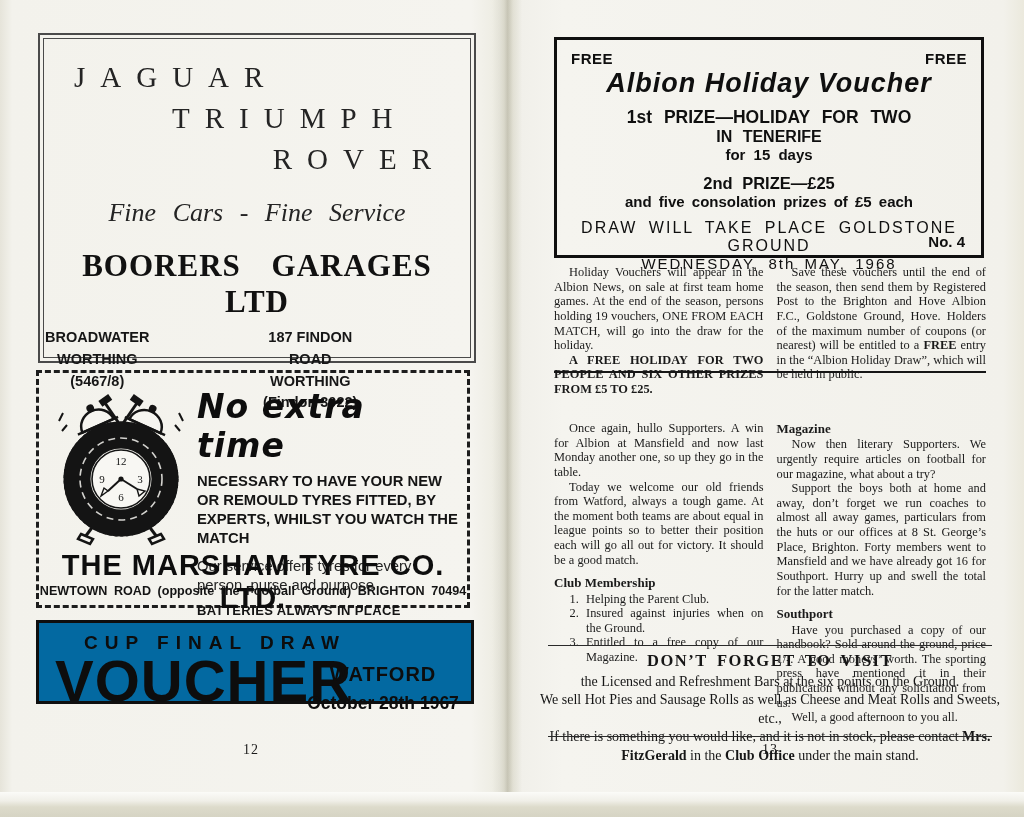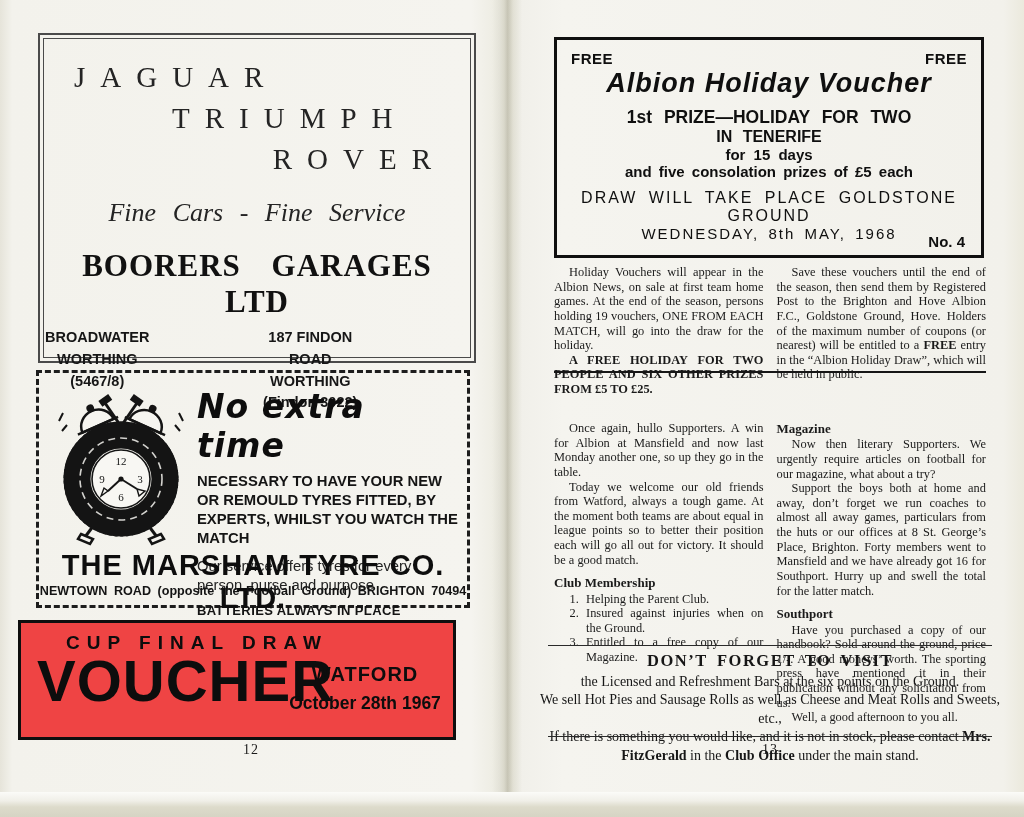--- a/index.html
+++ b/index.html
@@ -33,21 +33,21 @@
   .clock-wrap{position:absolute;left:16px;top:12px;width:132px;height:162px;}
   .marsham-right{position:absolute;left:158px;top:14px;width:266px;}
   .noextratime{font-family:"DejaVu Sans",sans-serif;font-weight:bold;font-style:italic;font-size:33px;letter-spacing:1px;color:#0d0d0d;}
   .marsham-sub{margin-top:7px;font-family:"Liberation Sans",sans-serif;font-weight:bold;font-size:14.8px;line-height:1.28;color:#141414;}
   .marsham-body{margin-top:9px;font-family:"Liberation Sans",sans-serif;font-size:14.8px;line-height:1.3;color:#222;}
   .marsham-batt{margin-top:8px;font-family:"Liberation Sans",sans-serif;font-weight:bold;font-size:13px;letter-spacing:.4px;color:#141414;}
   .marsham-co{position:absolute;left:0;right:0;top:176px;text-align:center;font-family:"Liberation Sans",sans-serif;font-weight:bold;font-size:29px;letter-spacing:1px;color:#0d0d0d;}
   .marsham-addr{position:absolute;left:0;right:0;top:211px;text-align:center;font-family:"Liberation Sans",sans-serif;font-weight:bold;font-size:12.6px;word-spacing:3px;color:#141414;}
 
   
-  .cupv{position:absolute;left:8px;top:620px;width:438px;height:120px;border:3px solid #0f0f0f;box-sizing:border-box;background:#ef4444;}
+  .cupv{position:absolute;left:26px;top:620px;width:438px;height:84px;border:3px solid #0f0f0f;box-sizing:border-box;background:#0369a1;}
   .cupv-title{position:absolute;left:0;right:80px;top:9px;text-align:center;font-family:"Liberation Sans",sans-serif;font-weight:bold;font-size:19px;letter-spacing:7px;color:#0d0d0d;}
   .cupv-word{position:absolute;left:16px;top:29px;font-family:"Liberation Sans",sans-serif;font-weight:bold;font-size:58px;line-height:1;letter-spacing:1px;color:#0d0d0d;}
   .cupv-right{position:absolute;right:8px;top:40px;width:160px;text-align:center;font-family:"Liberation Sans",sans-serif;font-weight:bold;color:#0d0d0d;}
   .cupv-opp{font-size:20px;letter-spacing:1px;}
   .cupv-date{margin-top:7px;font-size:17.5px;}
 
   
   .holiday{position:absolute;left:30px;top:37px;width:430px;height:221px;border:3px solid #0f0f0f;box-sizing:border-box;font-family:"Liberation Sans",sans-serif;color:#0f0f0f;}
   .free-row{display:flex;justify-content:space-between;padding:10px 14px 0 14px;font-weight:bold;font-size:15px;letter-spacing:.5px;}
   .hv-title{margin-top:1px;text-align:center;font-weight:bold;font-style:italic;font-size:27px;letter-spacing:1px;}
@@ -188,20 +188,21 @@
 
     <div class="holiday">
       <div class="free-row">
         <span>FREE</span>
         <span>FREE</span>
       </div>
       <div class="hv-title">Albion Holiday Voucher</div>
       <div class="hv-p1a">1st PRIZE—HOLIDAY FOR TWO</div>
       <div class="hv-p1b">IN TENERIFE</div>
       <div class="hv-p1c">for 15 days</div>
+      <div class="hv-p2a">2nd PRIZE—£25</div>
       <div class="hv-p2b">and five consolation prizes of £5 each</div>
       <div class="hv-d1">DRAW WILL TAKE PLACE GOLDSTONE GROUND</div>
       <div class="hv-d2">WEDNESDAY, 8th MAY, 1968</div>
       <div class="hv-no">No. 4</div>
     </div>
 
     <div class="cols cols-voucherinfo">
       <div class="col">
         <p>Holiday Vouchers will appear in the Albion News, on sale at first team home games. At the end of the season, persons holding 19 vouchers, ONE FROM EACH MATCH, will go into the draw for the holiday.</p>
         <p class="bold">A FREE HOLIDAY FOR TWO PEOPLE AND SIX OTHER PRIZES FROM £5 TO £25.</p>

